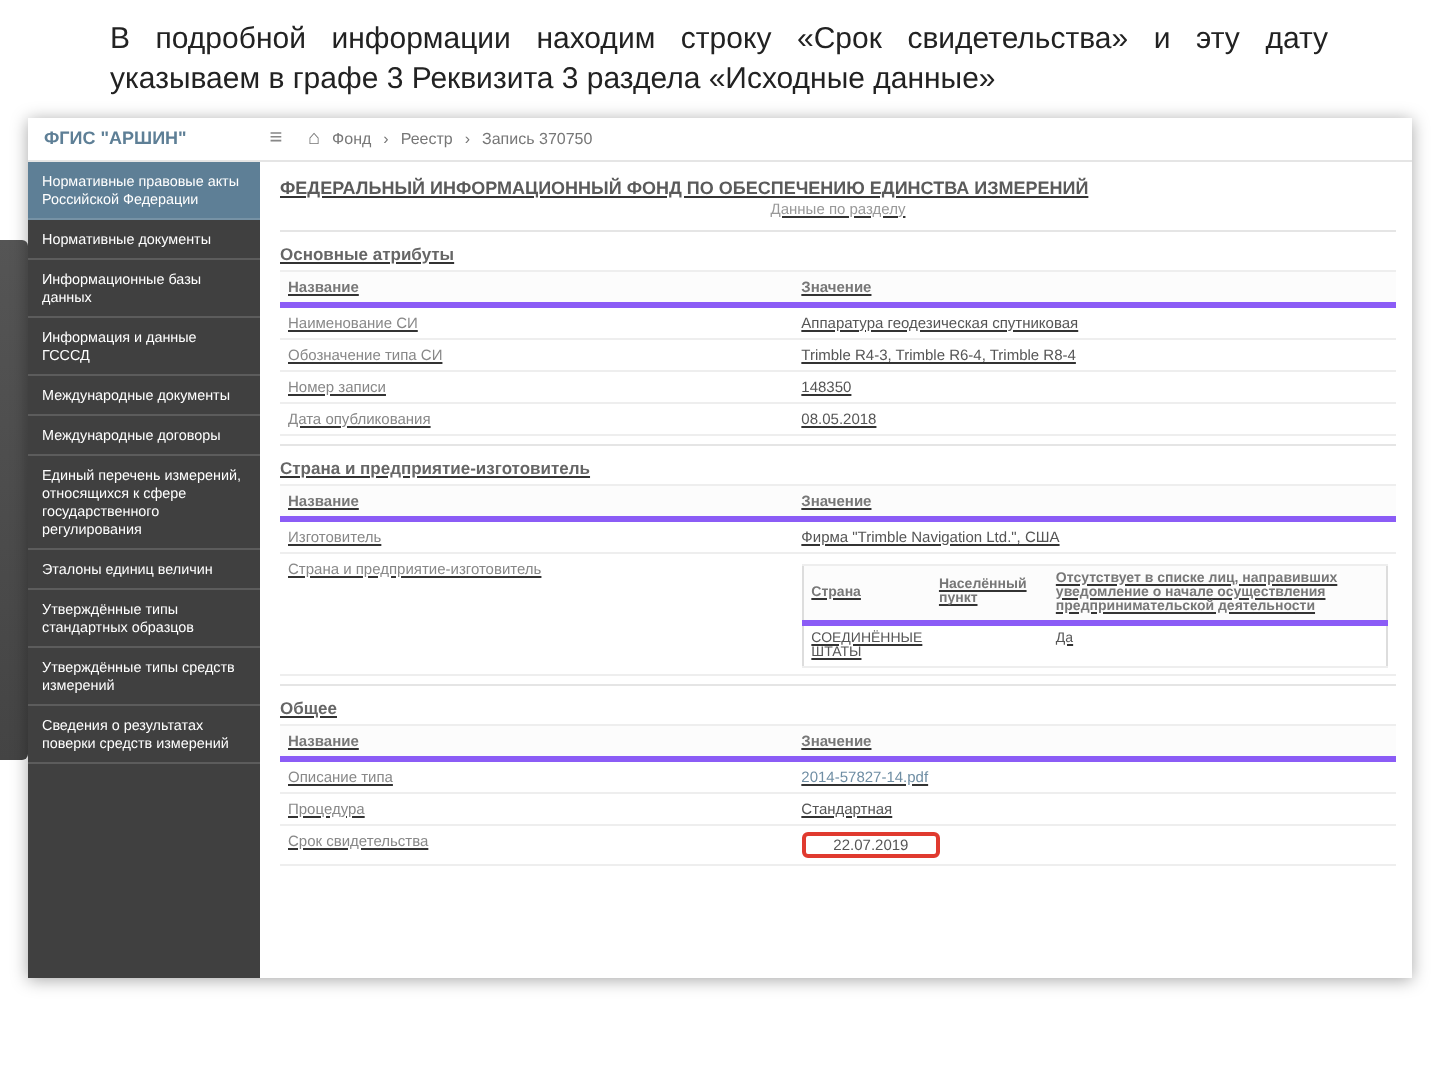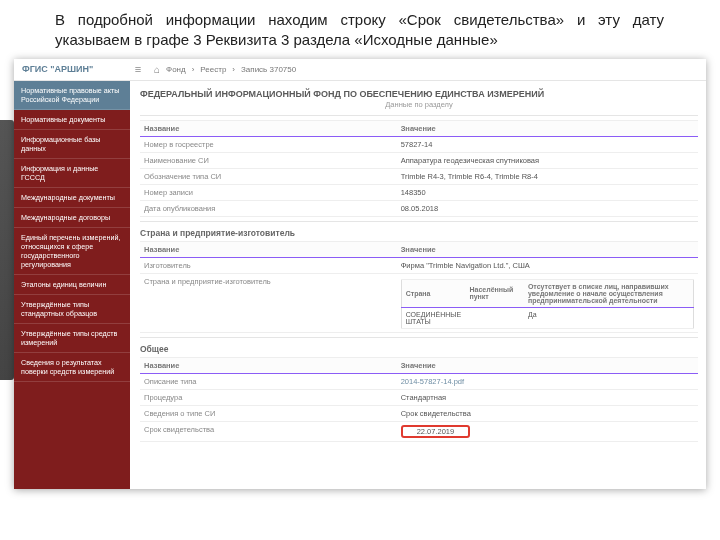--- a/index.html
+++ b/index.html
@@ -62,35 +62,36 @@
     width: 16px;
     text-align: center;
     color: #888;
     font-size: 11px;
   }
   .crumbs { padding-left: 8px; color: #777; display:flex; gap:6px; align-items:center;}
   .crumbs .home { font-size:10px; }
   .main-row { flex:1; display:flex; overflow:hidden; }
   .sidebar {
     width: 116px;
-    background: #7f1d1d;
+    background: #404040;
     color: #fff;
     font-size: 7.2px;
     line-height: 1.25;
   }
   .sidebar .item {
     padding: 5px 7px 5px 7px;
     border-bottom: 1px solid rgba(255,255,255,0.15);
   }
   .sidebar .item.active { background:#5e7f96; }
   .content {
     flex:1;
     background:#fff;
     padding: 6px 8px 0 10px;
     overflow:hidden;
+    text-decoration:underline;
   }
   .page-title {
     font-size: 9px;
     font-weight: bold;
     color: #5a5a5a;
     margin-top: 2px;
   }
   .page-sub {
     font-size: 7.5px;
     color: #999;
@@ -108,21 +109,21 @@
     border-collapse: collapse;
     font-size: 7.5px;
     color:#555;
   }
   table.attrs th {
     text-align: left;
     font-weight: bold;
     color: #777;
     padding: 3px 4px;
     border-top: 1px solid #eee;
-    border-bottom: 1px solid #8b5cf6;
+    border-bottom: 3px solid #8b5cf6;
     background:#fcfcfc;
   }
   table.attrs td {
     padding: 3px 4px;
     border-bottom: 1px solid #eee;
     vertical-align: top;
   }
   table.attrs td.key { width: 46%; color:#888; }
   .subtable {
     border:1px solid #ddd;
@@ -174,29 +175,26 @@
       <div class="item"><span>Утверждённые типы стандартных образцов</span></div>
       <div class="item"><span>Утверждённые типы средств измерений</span></div>
       <div class="item"><span>Сведения о результатах поверки средств измерений</span></div>
     </div>
 
     <div class="content">
       <div class="page-title">ФЕДЕРАЛЬНЫЙ ИНФОРМАЦИОННЫЙ ФОНД ПО ОБЕСПЕЧЕНИЮ ЕДИНСТВА ИЗМЕРЕНИЙ</div>
       <div class="page-sub">Данные по разделу</div>
 
       <hr class="sep">
+      <div class="section-head">Основные атрибуты</div>
       <table class="attrs">
         <tbody>
             <tr>
               <th>Название</th>
               <th>Значение</th>
-            </tr>
-        <tr>
-              <td class="key">Номер в госреестре</td>
-              <td>57827-14</td>
             </tr>
         <tr>
               <td class="key">Наименование СИ</td>
               <td>Аппаратура геодезическая спутниковая</td>
             </tr>
         <tr>
               <td class="key">Обозначение типа СИ</td>
               <td>Trimble R4-3, Trimble R6-4, Trimble R8-4</td>
             </tr>
         <tr>
@@ -254,24 +252,20 @@
             </tr>
         <tr>
               <td class="key">Описание типа</td>
               <td><span style="color:#6f8ea4;">2014-57827-14.pdf</span></td>
             </tr>
         <tr>
               <td class="key">Процедура</td>
               <td>Стандартная</td>
             </tr>
         <tr>
-              <td class="key">Сведения о типе СИ</td>
-              <td>Срок свидетельства</td>
-            </tr>
-        <tr>
               <td class="key">Срок свидетельства</td>
               <td><span class="highlight-box">22.07.2019</span></td>
             </tr>
       </tbody>
         </table>
     </div>
   </div>
 </div>
 
 </body></html>

